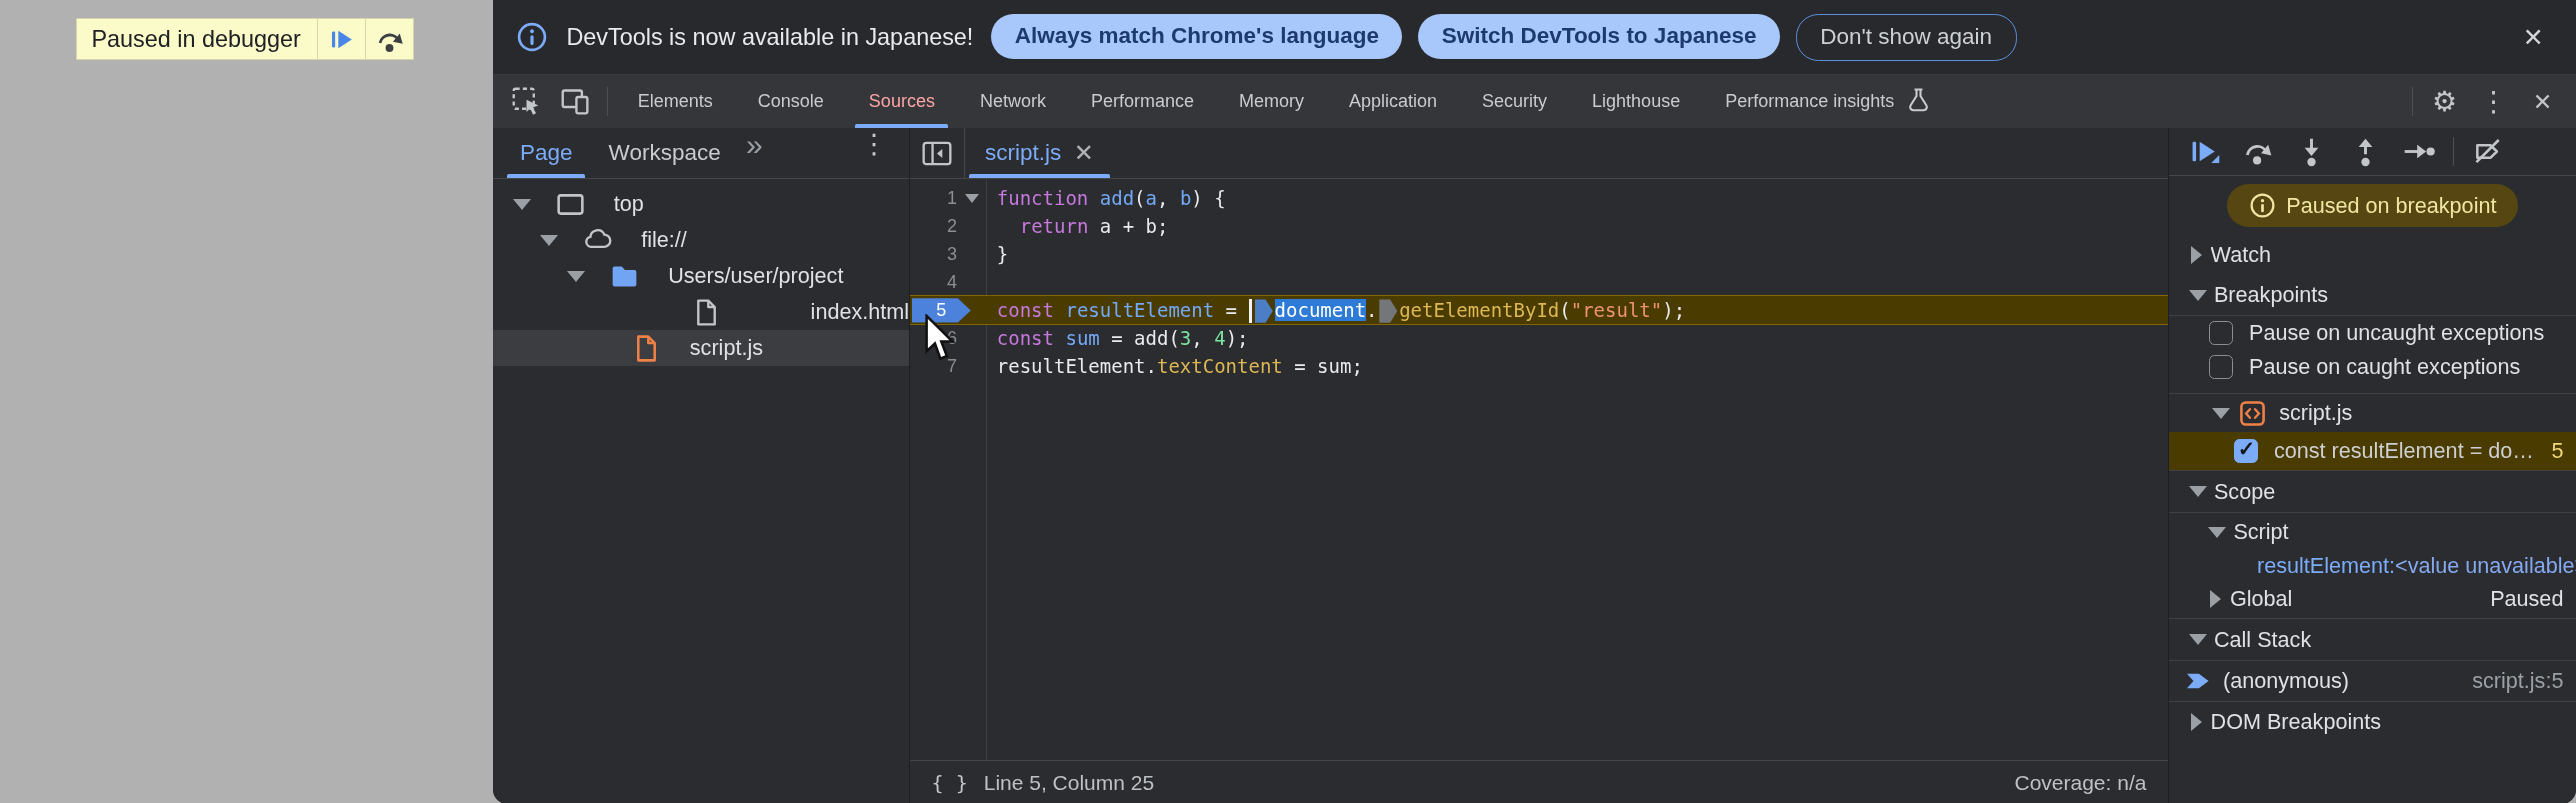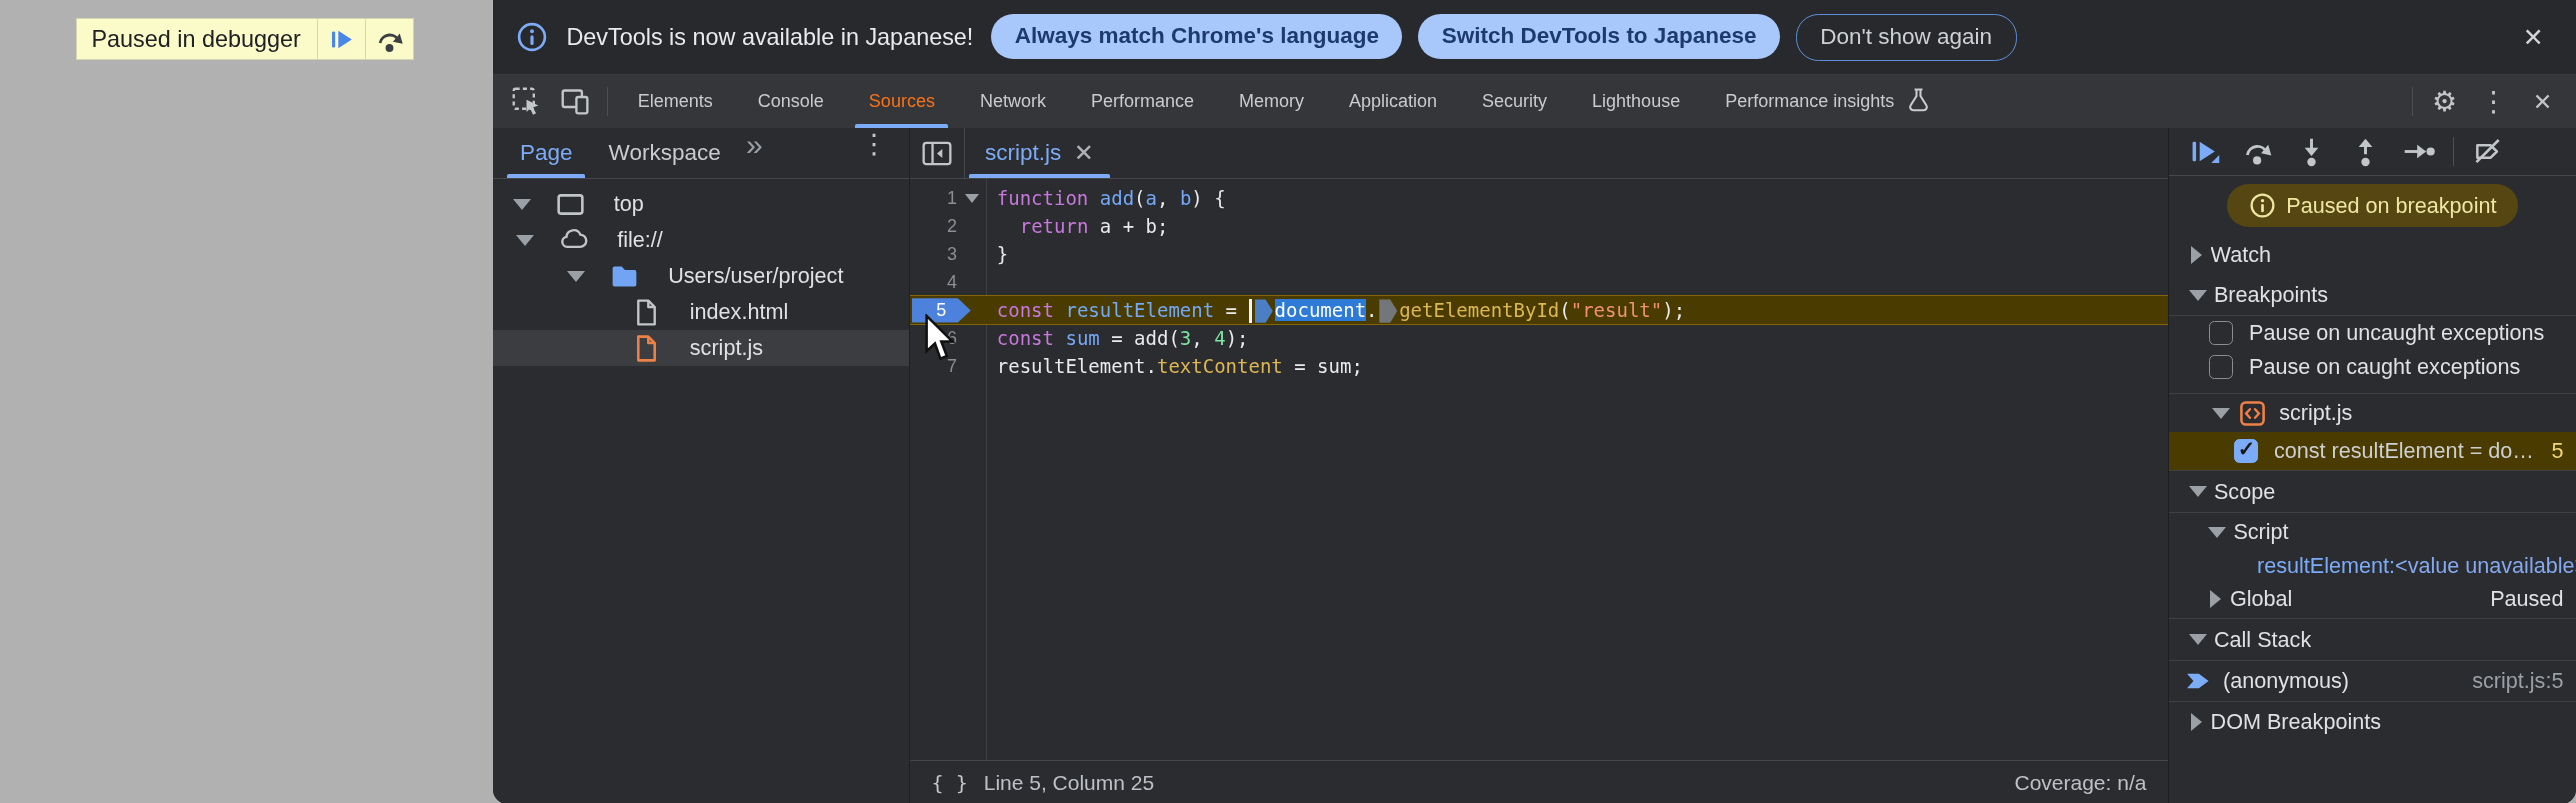--- a/index.html
+++ b/index.html
@@ -19,21 +19,21 @@
   .pill{height:45px;border-radius:22.5px;display:flex;align-items:center;padding:0 23.4px;font-size:22.5px;font-weight:bold;white-space:nowrap;cursor:default}
   .pill.filled{background:#a8c7fa;color:#1c3a6e}
   .pill.outline{background:transparent;border:1.8px solid #5d8fdd;color:#cdd1d5;font-weight:normal}
   .xbtn{margin-left:auto;color:#d3d5d8;font-size:25px;padding:0 9px;cursor:default}
 
   
   .tabbar{height:53px;flex:none;background:#35363a;display:flex;align-items:center;border-top:0.9px solid #3a3b3e;padding:0 9px}
   .tbicon{width:49px;height:100%;display:flex;align-items:center;justify-content:center;color:#c3c6c9}
   .vdiv{width:0.9px;height:29px;background:#4e4f53;margin:0 7.2px;flex:none}
   .tab{padding:0 22.5px;font-size:18px;color:#c9cbce;height:100%;display:flex;align-items:center;gap:10.8px;position:relative;white-space:nowrap}
-  .tab.active{color:#f97316}
+  .tab.active{color:#fca5a5}
   .tab.active::after{content:"";position:absolute;left:9px;right:9px;bottom:0;height:3.6px;background:#7cacf8;border-radius:1.8px 1.8px 0 0}
   .tabbar .right{margin-left:auto;display:flex;align-items:center;height:100%}
   .glyph{font-size:28px;color:#c3c6c9}
 
   
   .main{flex:1;display:flex;min-height:0}
   .sidebar{width:416px;flex:none;border-right:1.8px solid #1e1f22;display:flex;flex-direction:column;background:#2b2c2f}
   .pane-tabs{height:50px;flex:none;border-bottom:0.9px solid #46474a;display:flex;font-size:22.5px;color:#c9cbce;padding:0 9px}
   .ptab{height:100%;display:flex;align-items:center;padding:0 18px;position:relative}
   .ptab.active{color:#7cacf8}
@@ -214,39 +214,39 @@
       <div class="tree" id="file-tree">
           <div class="trow" style="padding-left: 12.6px;">
             <span class="tw-d"></span>
             <span class="ticon">
               <svg width="31" height="31" viewBox="0 0 34 34">
                 <rect x="4" y="7" width="26" height="20" rx="2.5" fill="none" stroke="#c3c6c9" stroke-width="2.8"></rect>
               </svg>
             </span>
             <span>top</span>
           </div>
-          <div class="trow" style="padding-left: 16px;">
+          <div class="trow" style="padding-left: 40px;">
             <span class="tw-d"></span>
             <span class="ticon">
               <svg width="31" height="31" viewBox="0 0 34 34">
                 <path d="M10 24 a5.5 5.5 0 0 1 -0.8 -10.9 A8 8 0 0 1 24.5 10.5 A5.3 5.3 0 0 1 24 24 Z" fill="none" stroke="#c3c6c9" stroke-width="2.6"></path>
               </svg>
             </span>
             <span>file://</span>
           </div>
           <div class="trow" style="padding-left: 67px;">
             <span class="tw-d"></span>
             <span class="ticon">
               <svg width="31" height="31" viewBox="0 0 34 34">
                 <path d="M4 8 a2 2 0 0 1 2 -2 h8 l3.5 4 H28 a2 2 0 0 1 2 2 v14 a2 2 0 0 1 -2 2 H6 a2 2 0 0 1 -2 -2 Z" fill="#71a4f3"></path>
               </svg>
             </span>
             <span>Users/user/project</span>
           </div>
-          <div class="trow" style="padding-left: 94px;">
+          <div class="trow" style="padding-left: 94px; justify-content: space-between;">
             <span style="width: 27px; flex: 0 0 auto;"></span>
             <span class="ticon">
               <svg width="31" height="31" viewBox="0 0 34 34">
                 <path d="M8 4 h11 l7 7 v19 H8 Z" fill="none" stroke="#c3c6c9" stroke-width="2.6" stroke-linejoin="round"></path>
                 <path d="M19 4 v7 h7" fill="none" stroke="#c3c6c9" stroke-width="2.6" stroke-linejoin="round"></path>
               </svg>
             </span>
             <span>index.html</span>
           </div>
           <div class="trow sel" style="padding-left: 94px;">

